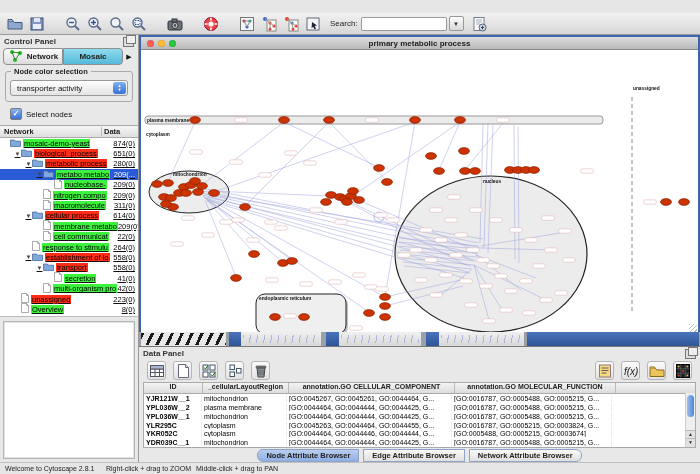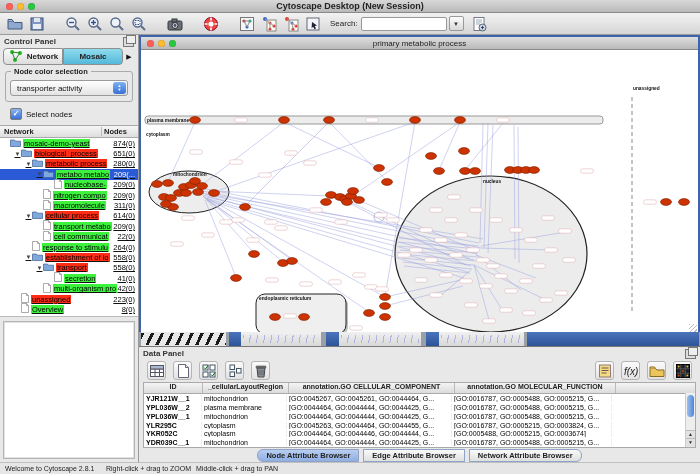--- a/index.html
+++ b/index.html
@@ -64,21 +64,21 @@
   .tlabel.red{background:#ff2d16;}
   .tval{margin-left:auto;font-size:7.5px;padding-right:3px;color:#000;}
   .trow.sel .tval{color:#fff;}
   .overview-box{flex:1;margin:4px 3px 3px 3px;border:1px solid #b5b5b5;background:#fff;box-shadow:inset 0 0 0 1px #e2e2e2;}
 
   
   .right-col{flex:1;display:flex;flex-direction:column;background:#8f949c;}
   .desktop{position:relative;height:316px;background:#8f949c;overflow:hidden;}
   .net-window{position:absolute;left:0;top:0;right:0;height:302px;background:#3e64ae;padding:2px;box-sizing:border-box;}
   .net-title{height:12px;background:linear-gradient(#dedede,#b9b9b9);border-bottom:1px solid #8a8a8a;position:relative;display:flex;align-items:center;}
-  .net-title .title{position:absolute;left:0;right:0;text-align:center;font-size:8px;font-weight:normal;color:#222;}
+  .net-title .title{position:absolute;left:0;right:0;text-align:center;font-size:8px;font-weight:bold;color:#222;}
   .net-canvas{position:relative;background:#fff;height:283px;overflow:hidden;}
   .grip{position:absolute;right:1px;bottom:1px;width:8px;height:8px;
      background:repeating-linear-gradient(135deg,#bbb 0 1px,transparent 1px 3px);}
   .sliver-strip{position:absolute;left:0;bottom:0;right:0;height:14px;background:#9aa0a8;}
   .sliver{position:absolute;top:0;height:14px;}
   .sliver.dark{background:#e8e8e8;}
   .sliver.dark:before{content:"";position:absolute;inset:1px 0;
      background:repeating-linear-gradient(115deg,#1a1a1a 0 3px,transparent 3px 9px);}
   .sliver.blue{background:linear-gradient(#4a74bc,#2e5498);}
   .sliver.lite{background:linear-gradient(#f0f0f0,#d8d8d8);}
@@ -112,28 +112,20 @@
   .statusbar span{position:absolute;top:2px;font-size:7px;color:#222;}
   .st-left{left:5px;}.st-mid{left:106px;}.st-right{left:196px;}
 
   svg text{font-family:"Liberation Sans",sans-serif;}
 </style>
 </head>
 <body>
 
 <div class="app">
 
-  <div class="titlebar">
-    <div class="lights">
-      <div class="light l-red"></div>
-      <div class="light l-yel"></div>
-      <div class="light l-grn"></div>
-    </div>
-    <div class="title">Cytoscape Desktop (New Session)</div>
-  </div>
 
   <div class="toolbar">
     <span id="tb-icons" style="display:flex;align-items:center;">
         <span class="tb-icon">
           <svg width="16" height="16" viewBox="0 0 16 16">
             <path d="M1 5 h5 l1.5 1.5 H15 V13 H1 Z" fill="#8fa8cf" stroke="#44567a"></path>
             <path d="M1 5 V3.5 h4 l1 1.5" fill="#a9bedd" stroke="#44567a"></path>
           </svg>
         </span>
         <span class="tb-icon">
@@ -274,21 +266,21 @@
               <span>▼</span>
             </span>
         </div>
       </div>
       <div class="chk-row">
         <span class="checkbox">✓</span>
         <span>Select nodes</span>
       </div>
       <div class="tree-head">
         <span class="c1">Network</span>
-        <span class="c2">Nodes</span>
+        <span class="c2">Data</span>
       </div>
       <div class="tree" id="tree">
           <div class="trow" style="padding-left: 3px;">
             <span class="tarrow"></span>
             <span class="ticon"><svg width="11" height="9" viewBox="0 0 11 9">
                 <path d="M0.5 2 h4 l1 1.2 h5 V8.5 h-10 Z" fill="#7fa9dc" stroke="#3f5f8f" stroke-width="0.7"></path>
               </svg></span>
             <span class="tlabel green">mosaic-demo-yeast</span>
             <span class="tval">874(0)</span>
           </div>
@@ -350,21 +342,21 @@
               </svg></span>
             <span class="tlabel red">cellular process</span>
             <span class="tval">614(0)</span>
           </div>
           <div class="trow" style="padding-left: 36px;">
             <span class="tarrow"></span>
             <span class="ticon"><svg width="8" height="10" viewBox="0 0 8 10">
                 <path d="M0.5 0.5 h5 l2 2 V9.5 h-7 Z" fill="#fff" stroke="#888" stroke-width="0.7"></path>
                 <path d="M5.5 .5 v2 h2" fill="none" stroke="#888" stroke-width="0.7"></path>
               </svg></span>
-            <span class="tlabel green">transport metabo</span>
+            <span class="tlabel green">membrane metabo</span>
             <span class="tval">209(0)</span>
           </div>
           <div class="trow" style="padding-left: 36px;">
             <span class="tarrow"></span>
             <span class="ticon"><svg width="8" height="10" viewBox="0 0 8 10">
                 <path d="M0.5 0.5 h5 l2 2 V9.5 h-7 Z" fill="#fff" stroke="#888" stroke-width="0.7"></path>
                 <path d="M5.5 .5 v2 h2" fill="none" stroke="#888" stroke-width="0.7"></path>
               </svg></span>
             <span class="tlabel green">cell communicat</span>
             <span class="tval">22(0)</span>

